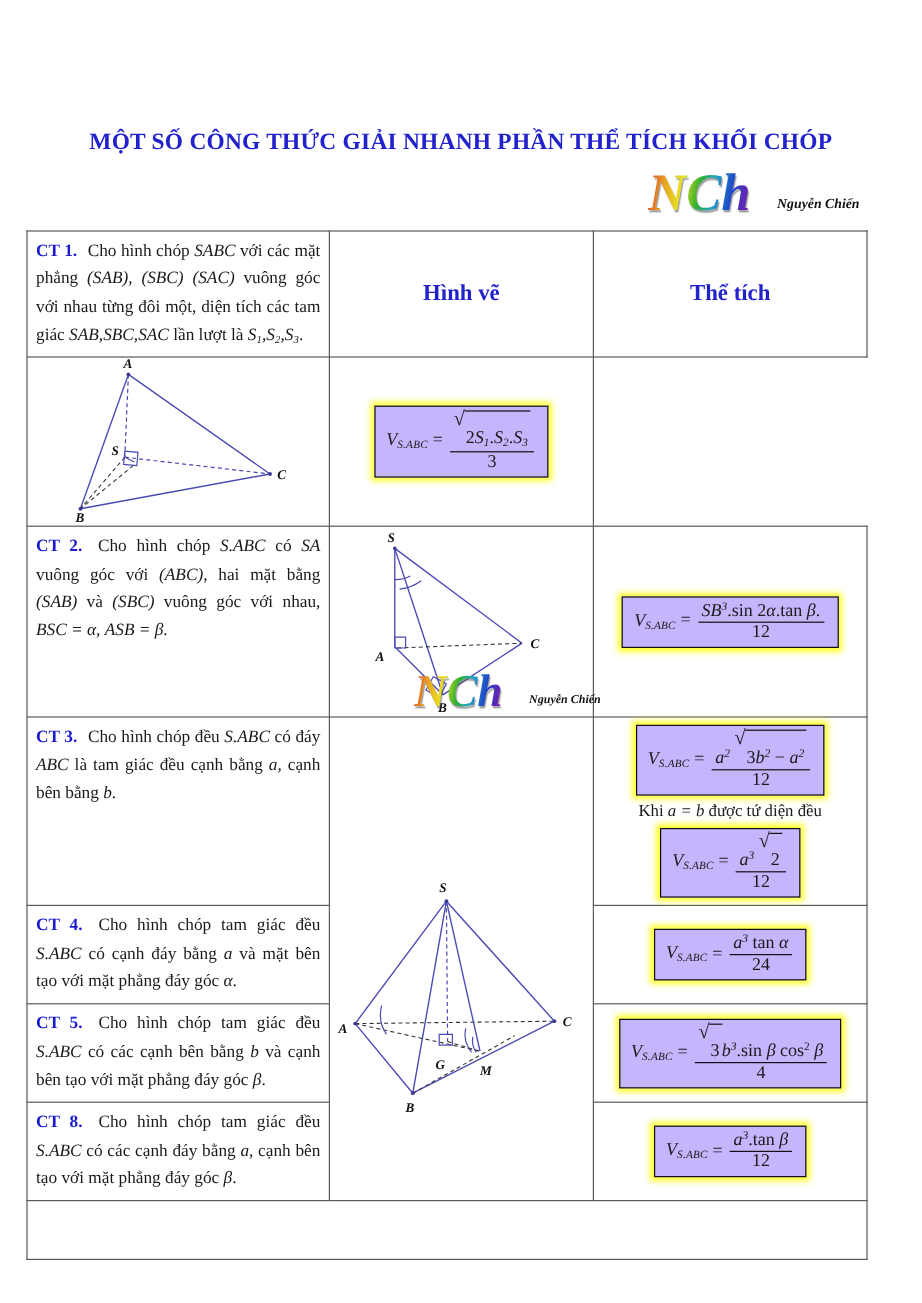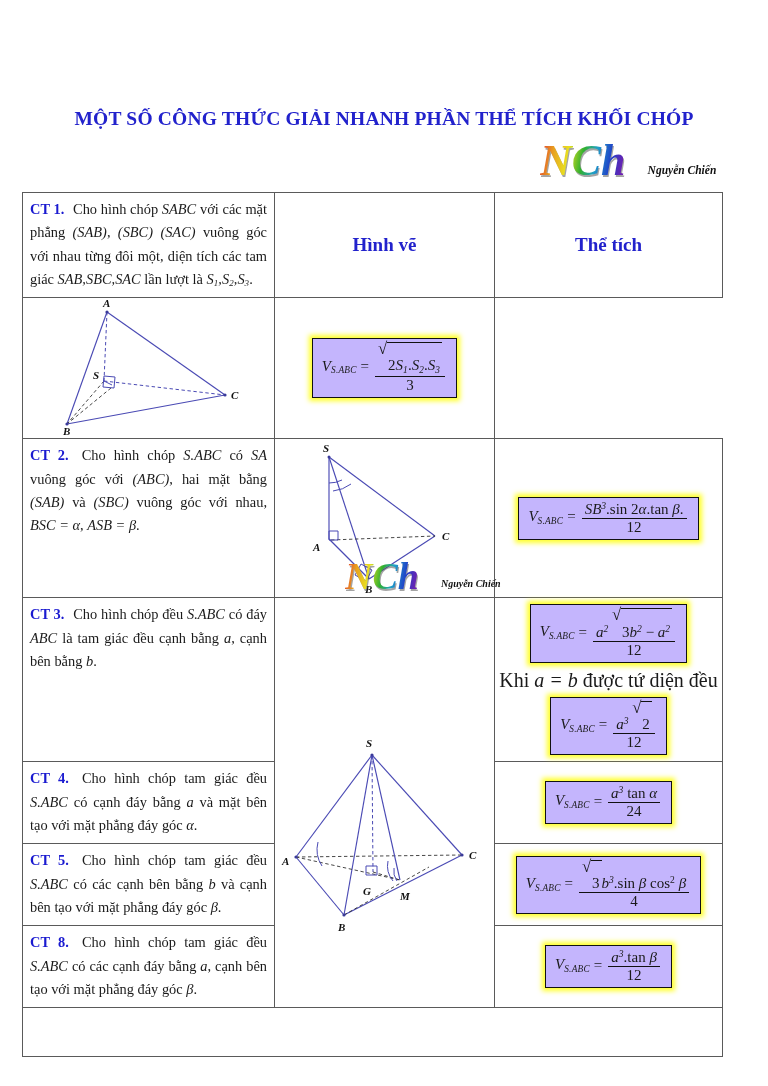--- a/index.html
+++ b/index.html
@@ -86,21 +86,21 @@
   .fbox{
     display:inline-block;
     background:#c4b5fd;
     border:1.6px solid #111;
     padding:3px 9px 4px 9px;
     box-shadow:0 0 5px 3px rgba(255,255,0,.85);
     font-size:15px;
     line-height:1;
     white-space:nowrap;
   }
-  .khi{font-size:20px;margin:6px 0 5px 0;display:block;text-align:center;}
+  .khi{font-size:14px;margin:6px 0 5px 0;display:block;text-align:center;}
 
   
   .mv{font-style:italic;font-family:"Liberation Serif",serif;}
   .sub{font-size:.62em;vertical-align:-.28em;font-style:italic;letter-spacing:.2px;}
   .sup{font-size:.64em;vertical-align:.52em;font-style:italic;}
   .frac{display:inline-block;vertical-align:middle;text-align:center;margin:0 2px;}
   .frac .num{display:block;padding:0 3px 1px 3px;border-bottom:1.4px solid #111;}
   .frac .den{display:block;padding-top:1px;}
   .rad{display:inline-block;position:relative;padding-left:9px;}
   .rad::before{

